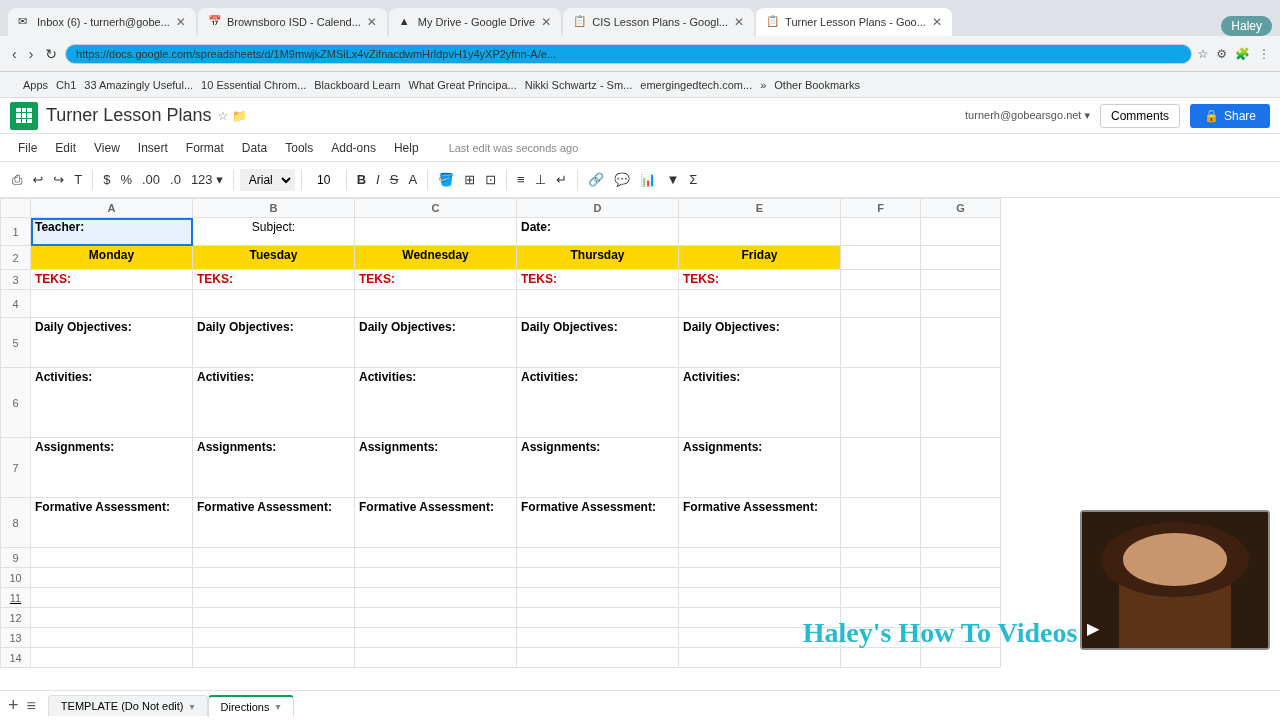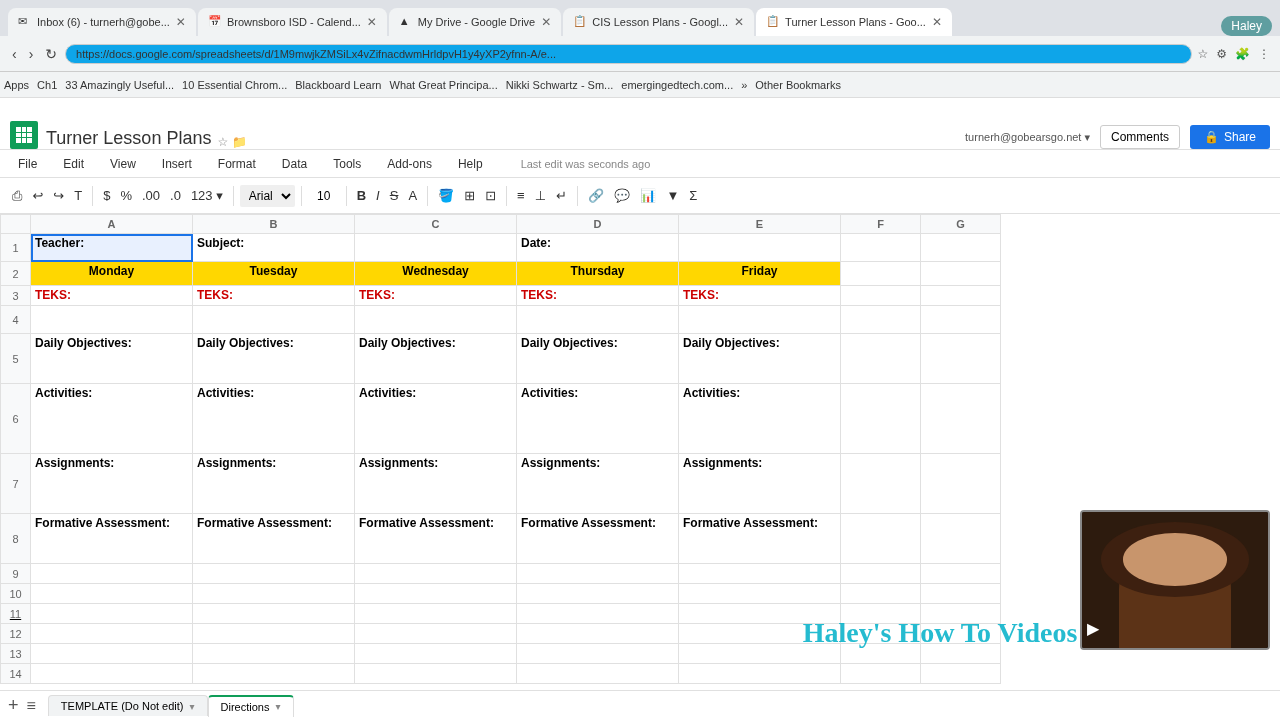--- a/index.html
+++ b/index.html
@@ -14,41 +14,41 @@
     .tab-close { margin-left: auto; color: #666; font-size: 12px; cursor: pointer; padding-left: 6px; }
     .user-badge { background: #5f9ea0; color: white; border-radius: 14px; padding: 3px 10px; font-size: 12px; margin-left: auto; }
 
     .nav-bar { background: #f1f3f4; display: flex; align-items: center; padding: 4px 8px; gap: 4px; border-bottom: 1px solid #ccc; height: 36px; }
     .nav-btn { background: none; border: none; cursor: pointer; color: #444; font-size: 14px; padding: 2px 4px; }
     .address-bar { flex: 1; background: #0ea5e9; border: 1px solid #ccc; border-radius: 14px; padding: 3px 10px; font-size: 11px; color: #1a73e8; display: flex; align-items: center; }
     .address-bar span { color: #333; font-size: 11px; overflow: hidden; text-overflow: ellipsis; white-space: nowrap; }
     .nav-actions { display: flex; gap: 4px; }
     .nav-icon { font-size: 12px; color: #555; cursor: pointer; padding: 2px; }
 
-    .bookmarks-bar { background: #f1f3f4; display: flex; align-items: center; padding: 2px 4px; border-bottom: 1px solid #ddd; height: 26px; gap: 8px; overflow: hidden; }
+    .bookmarks-bar { background: #f1f3f4; display: flex; align-items: center; padding: 2px 23px; border-bottom: 1px solid #ddd; height: 26px; gap: 8px; overflow: hidden; }
     .bookmark-item { font-size: 11px; color: #333; cursor: pointer; white-space: nowrap; display: flex; align-items: center; gap: 3px; }
 
     
     .sheets-app { background: white; width: 100%; height: calc(720px - 98px); display: flex; flex-direction: column; }
 
     
-    .app-header { display: flex; align-items: flex-end; padding: 0 10px; border-bottom: 1px solid #e0e0e0; height: 52px; }
+    .app-header { display: flex; align-items: center; padding: 0 10px; border-bottom: 1px solid #e0e0e0; height: 36px; }
     .sheets-icon { width: 28px; height: 28px; background: #0f9d58; display: flex; align-items: center; justify-content: center; margin-right: 8px; border-radius: 2px; }
     .sheets-icon-grid { display: grid; grid-template-columns: repeat(3,1fr); grid-template-rows: repeat(3,1fr); gap: 1px; width: 16px; height: 16px; }
     .sheets-icon-grid div { background: white; }
     .doc-title { font-size: 18px; color: #333; font-weight: normal; }
     .title-star { color: #888; margin-left: 6px; cursor: pointer; }
     .title-folder { color: #888; margin-left: 4px; cursor: pointer; }
     .header-right { margin-left: auto; display: flex; align-items: center; gap: 10px; }
     .user-email { font-size: 11px; color: #555; }
     .comments-btn { border: 1px solid #ccc; background: white; padding: 4px 10px; border-radius: 3px; font-size: 12px; cursor: pointer; }
     .share-btn { background: #1a73e8; color: white; padding: 5px 14px; border-radius: 3px; font-size: 12px; cursor: pointer; border: none; display: flex; align-items: center; gap: 5px; }
 
     
-    .menu-bar { display: flex; align-items: center; padding: 2px 10px; border-bottom: 1px solid #e0e0e0; height: 28px; gap: 10px; }
+    .menu-bar { display: flex; align-items: center; padding: 2px 10px; border-bottom: 1px solid #e0e0e0; height: 28px; gap: 2px; }
     .menu-item { padding: 2px 8px; font-size: 12px; color: #333; cursor: pointer; border-radius: 3px; }
     .last-edit { font-size: 11px; color: #888; margin-left: 20px; }
 
     
     .toolbar { display: flex; align-items: center; padding: 2px 8px; border-bottom: 1px solid #e0e0e0; height: 36px; gap: 2px; background: white; }
     .toolbar-btn { background: none; border: none; cursor: pointer; padding: 3px 4px; color: #333; font-size: 13px; border-radius: 2px; }
     .toolbar-sep { width: 1px; background: #ddd; height: 20px; margin: 0 4px; }
     .font-select { border: 1px solid transparent; padding: 2px 4px; font-size: 12px; cursor: pointer; border-radius: 2px; }
     .font-size-input { width: 32px; border: 1px solid transparent; text-align: center; font-size: 12px; padding: 1px; }
     .bold-btn { font-weight: bold; }
@@ -274,21 +274,21 @@
           <th class="col-header col-e">E</th>
           <th class="col-header col-f">F</th>
           <th class="col-header col-g">G</th>
         </tr>
       </thead>
       <tbody>
 
         <tr style="height:28px;">
           <td class="row-header">1</td>
           <td class="cell cell-selected cell-label">Teacher:</td>
-          <td class="cell" style="font-weight:bold;">Subject:</td>
+          <td class="cell" style="font-weight:normal;text-align:center;">Subject:</td>
           <td class="cell"></td>
           <td class="cell" style="font-weight:bold;">Date:</td>
           <td class="cell"></td>
           <td class="cell"></td>
           <td class="cell"></td>
         </tr>
 
         <tr style="height:24px;">
           <td class="row-header">2</td>
           <td class="cell cell-yellow">Monday</td>

